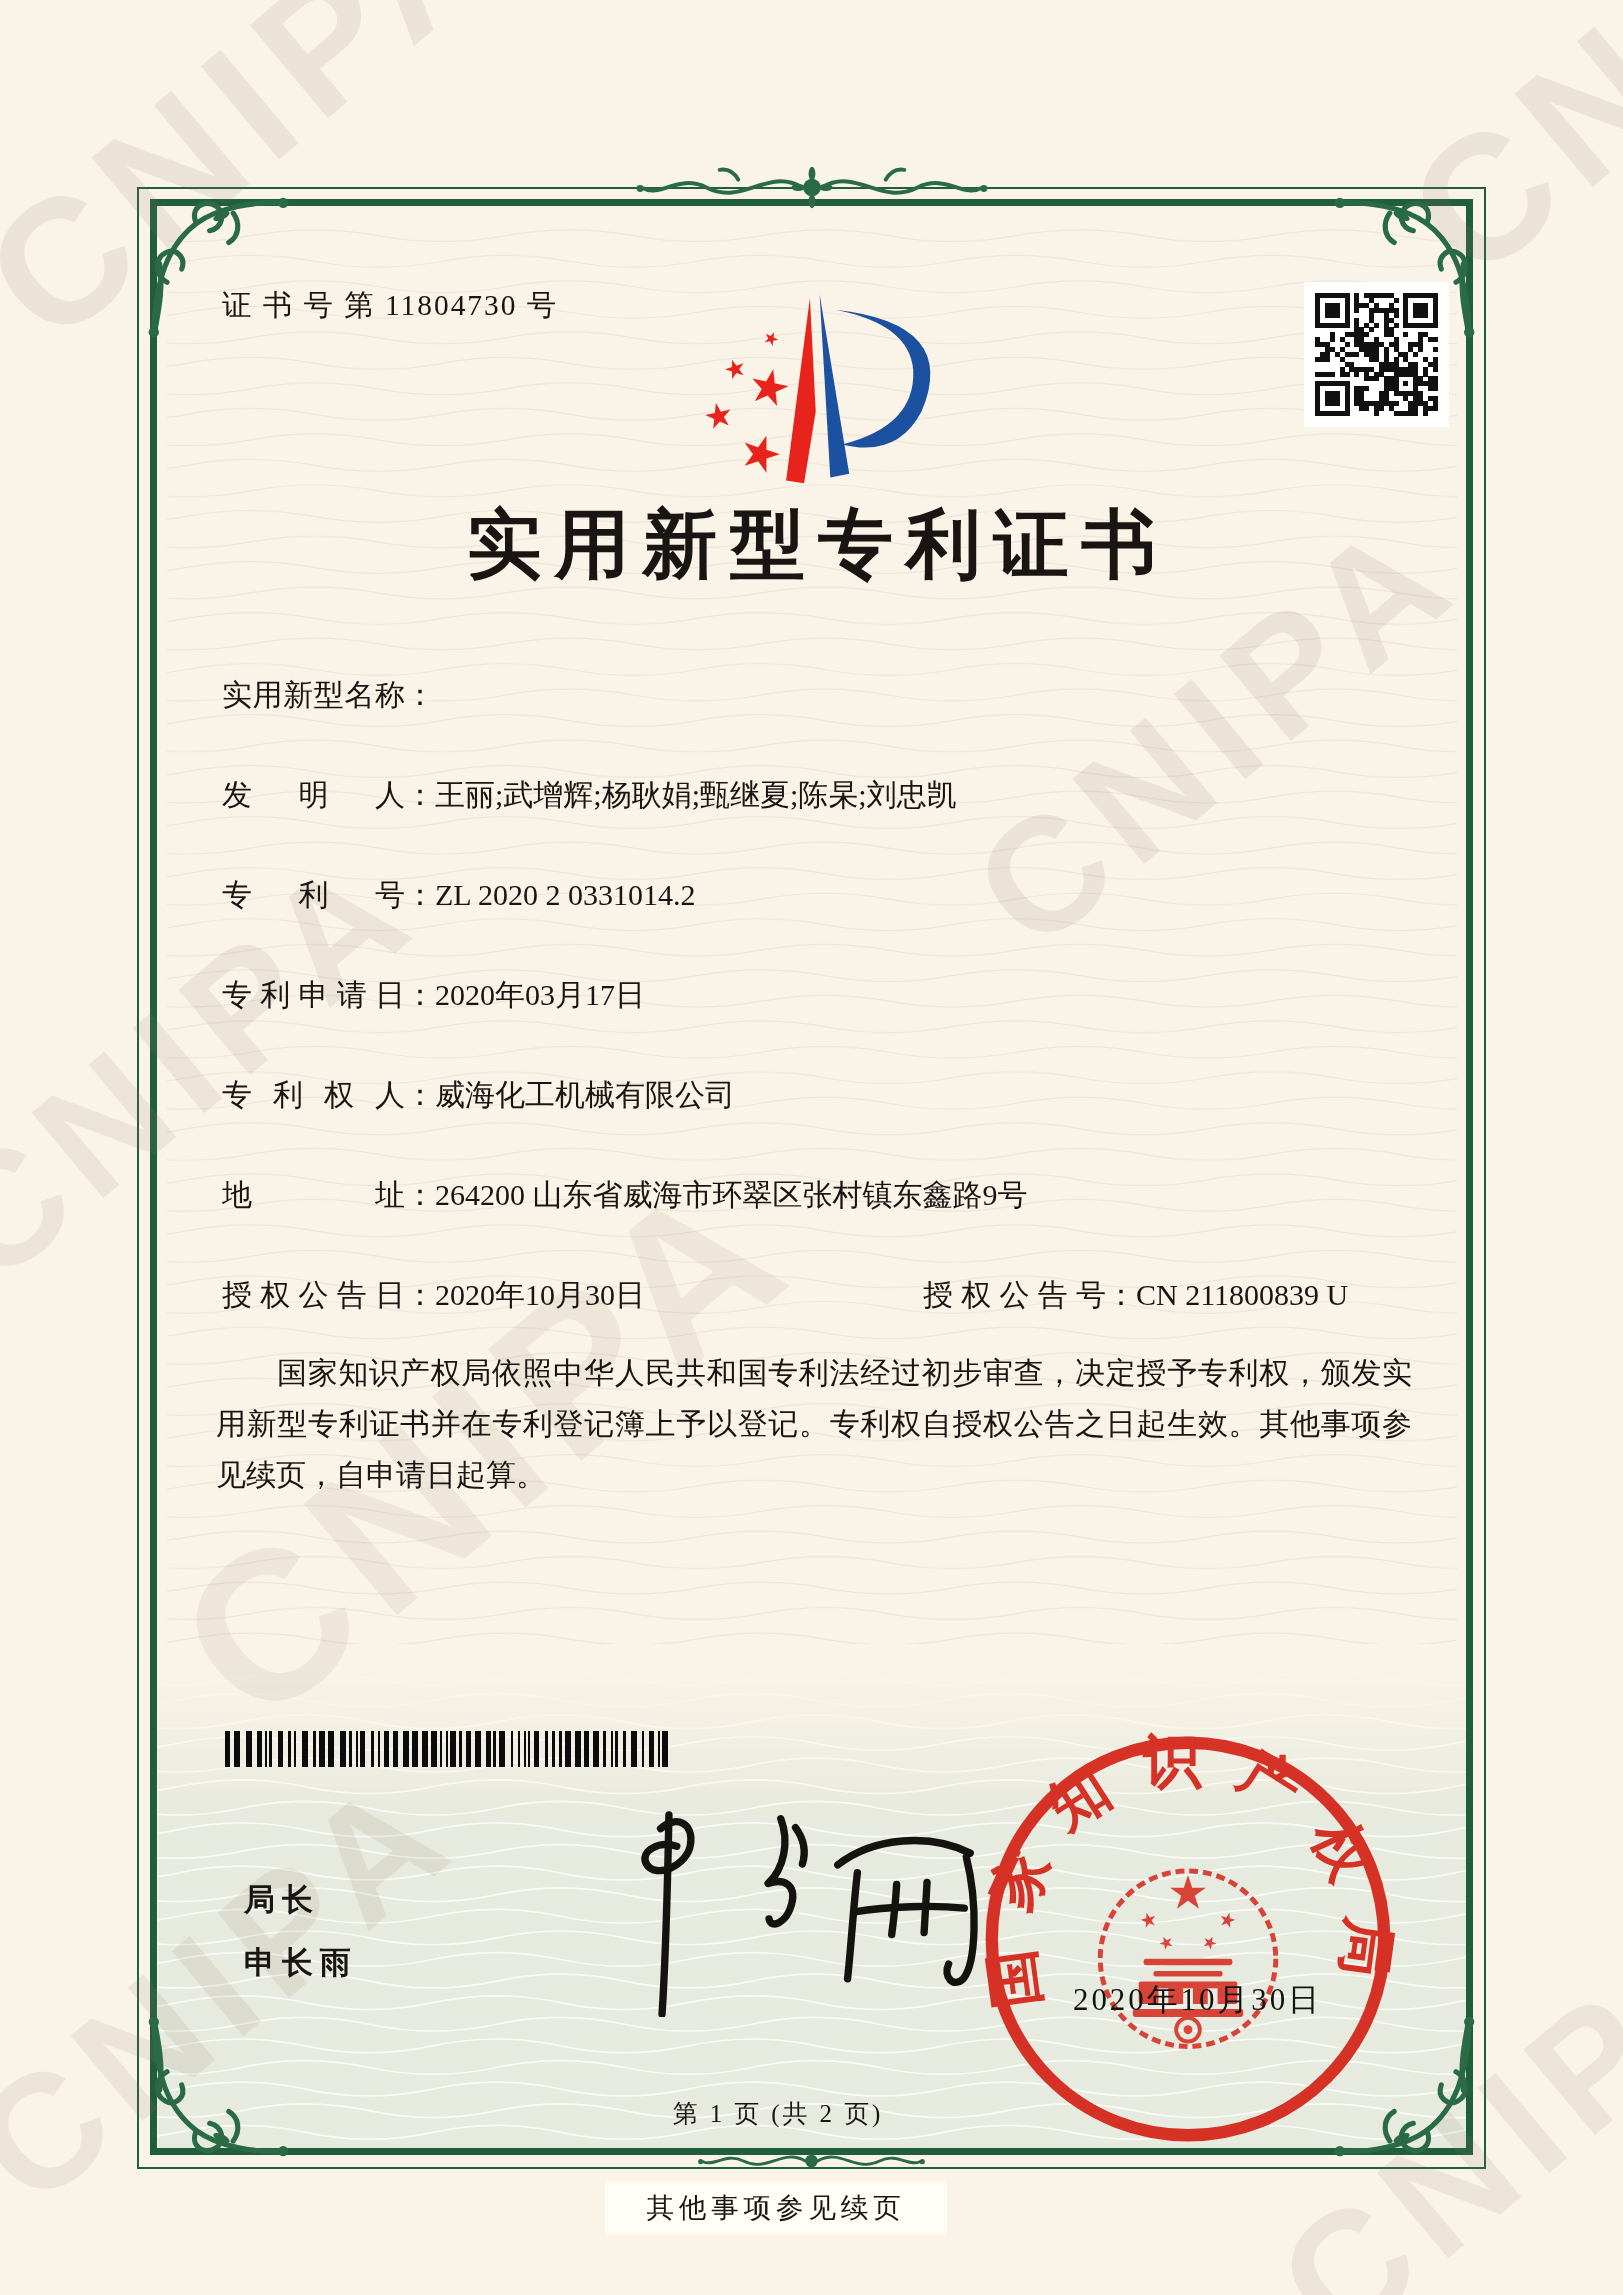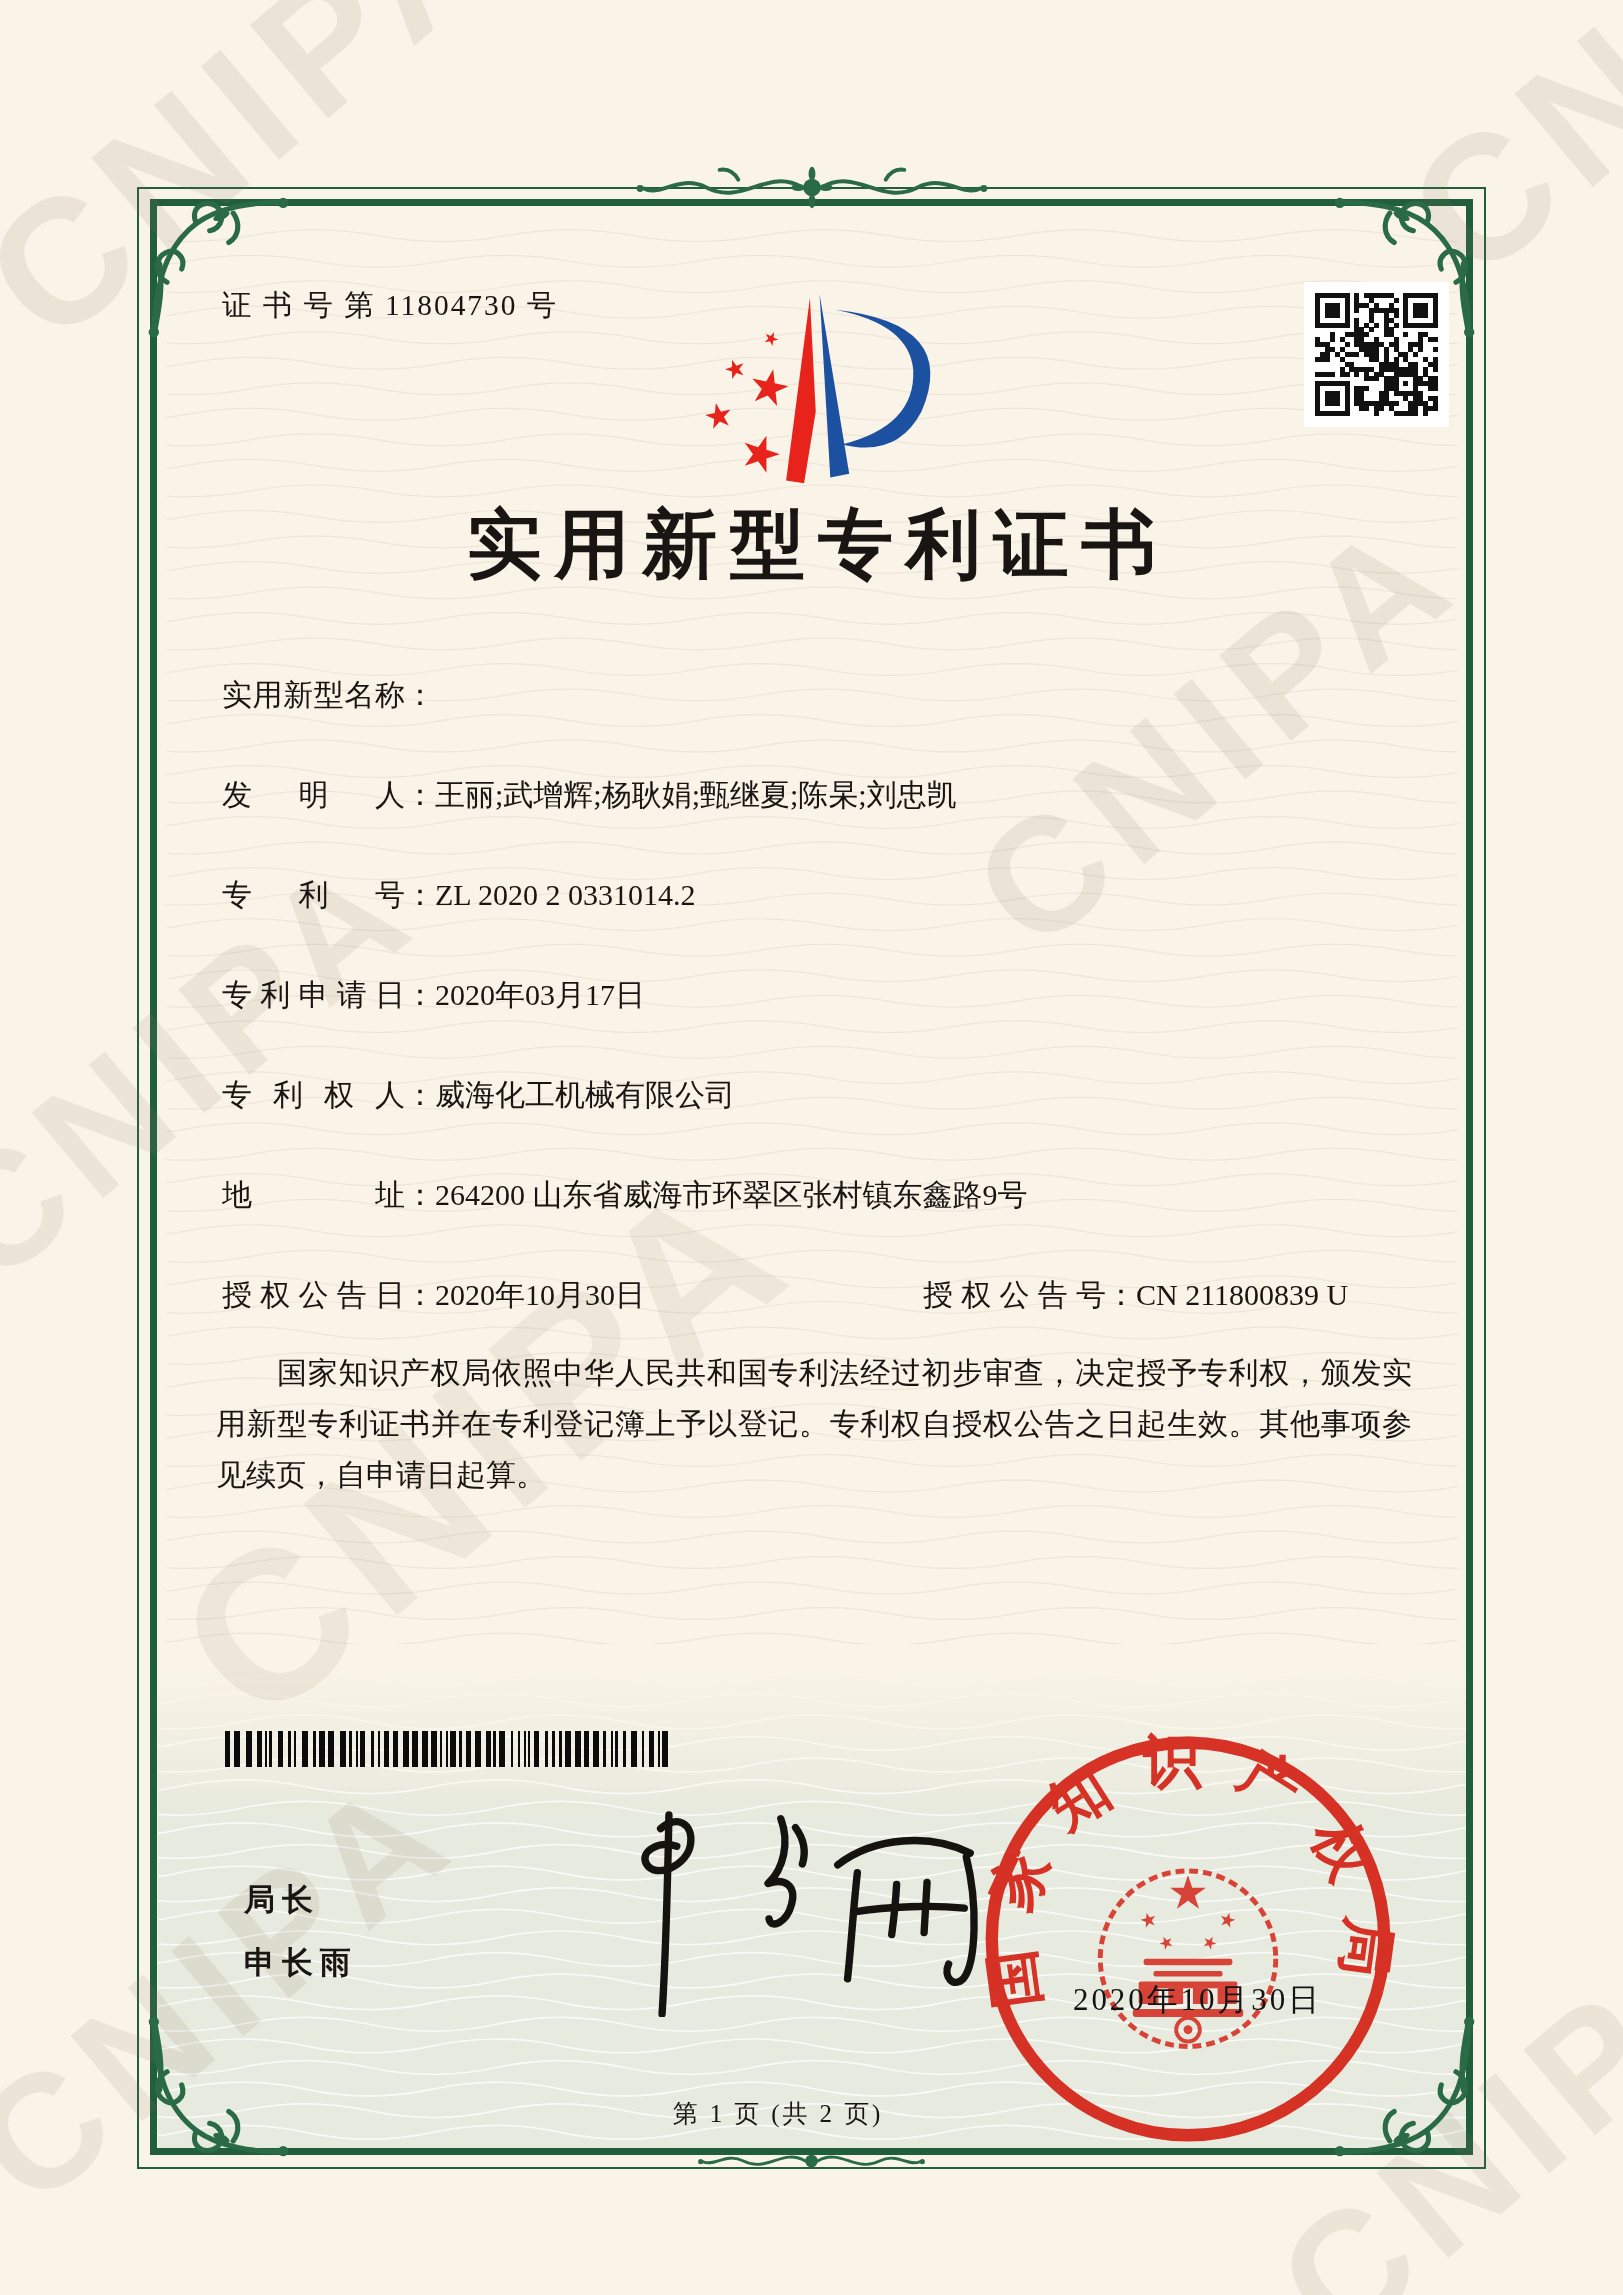--- a/index.html
+++ b/index.html
@@ -738,15 +738,16 @@
     </g>
     <defs>
       <polygon id="st2" points="0,-1 0.225,-0.309 0.951,-0.309 0.363,0.118 0.588,0.809 0,0.382 -0.588,0.809 -0.363,0.118 -0.951,-0.309 -0.225,-0.309"></polygon>
     </defs>
   </svg>
 
   <div class="content seal-date">2020年10月30日</div>
 
   <div class="content page-num">第 1 页 (共 2 页)</div>
 
+  <div class="footer-box">其他事项参见续页</div>
 
 </div>
 
 
 </body></html>

